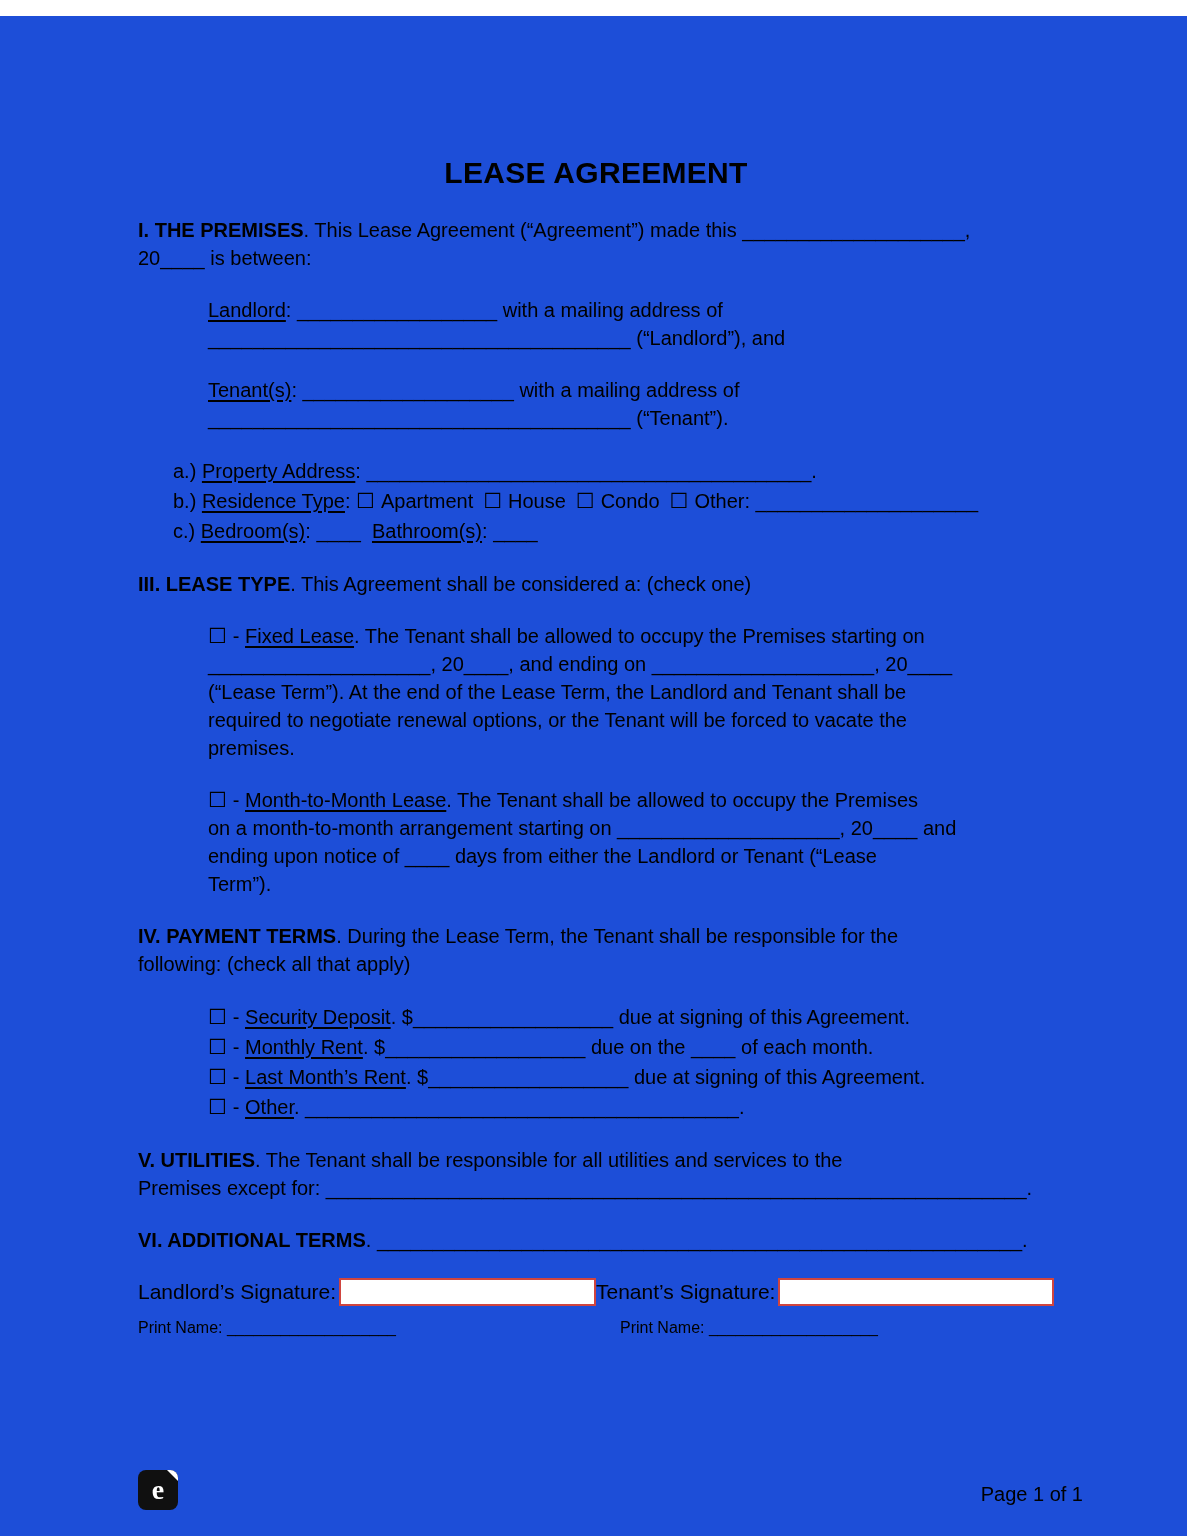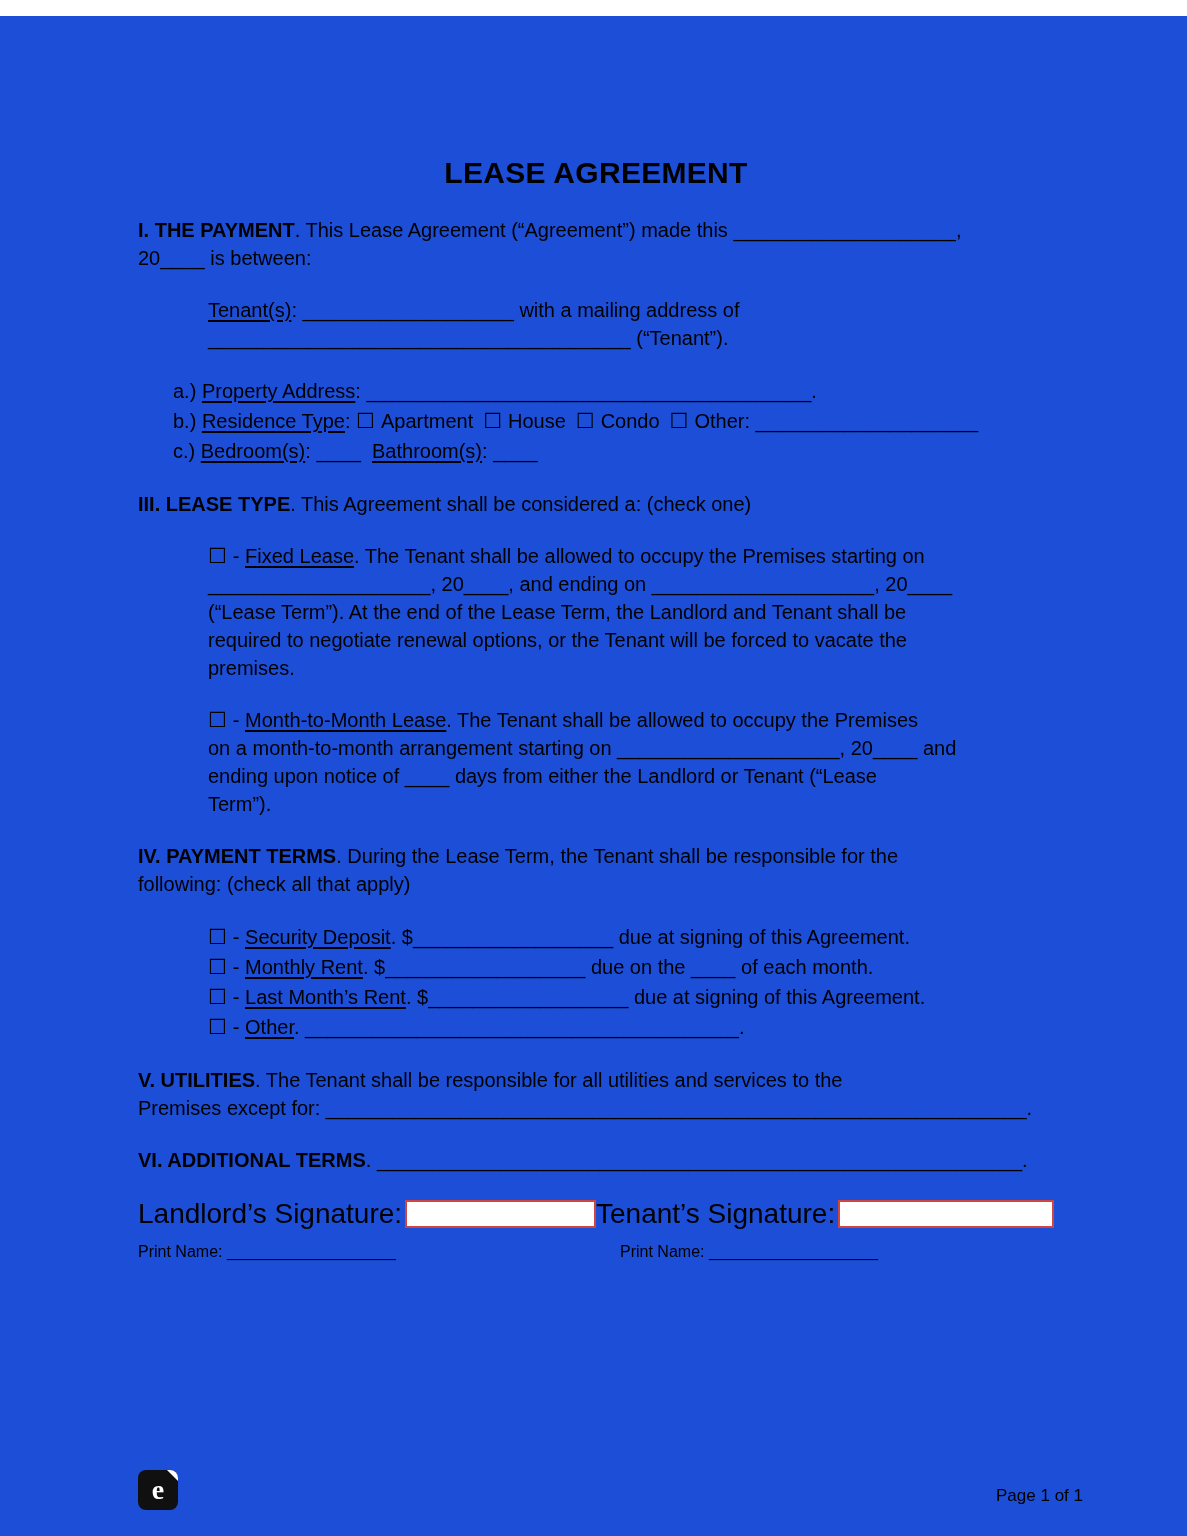--- a/index.html
+++ b/index.html
@@ -12,42 +12,44 @@
   .para.tight { margin-bottom: 2px; }
   .block { margin-bottom: 24px; }
   .list-item { font-size: 20px; line-height: 30px; padding-left: 35px; white-space: pre-wrap; }
   .indent { padding-left: 70px; }
   strong { font-weight: 700; }
   .u { text-decoration: underline; text-underline-offset: 3px; }
   .cb { font-size: 21px; margin-right: 6px; cursor: pointer; }
   .opt { margin-right: 10px; }
   .sig-row { display: flex; }
   .sig-col { width: 50%; display: flex; align-items: center; }
-  .sig-label { font-size: 28px; white-space: nowrap; }
+  .sig-label { font-size: 21px; white-space: nowrap; }
   .sig-field { flex: 1; height: 28px; border: 2px solid var(--signature-field-border, #d0453f); margin-left: 3px; background: #fff; cursor: text; }
   .print-row { display: flex; margin-top: 8px; }
   .print-col { width: 50%; font-size: 16px; line-height: 28px; white-space: pre-wrap; }
   .print-col.pad { padding-left: 24px; }
   .footer { position: absolute; left: 138px; right: 104px; bottom: 42px; display: flex; justify-content: space-between; align-items: flex-end; }
   .logo { position: relative; width: 40px; height: 40px; background: #101010; border-radius: 8px; display: flex; align-items: center; justify-content: center; overflow: hidden; }
   .logo-fold { position: absolute; top: -1px; right: -1px; width: 0; height: 0; border-top: 13px solid #fff; border-left: 13px solid transparent; }
   .logo-letter { color: #fff; font-family: "Liberation Serif", "DejaVu Serif", serif; font-size: 28px; font-weight: 700; line-height: 1; }
-  .page-label { font-size: 17px; margin-bottom: 4px; }
+  .page-label { font-size: 20px; margin-bottom: 4px; }
 </style>
 </head>
 <body>
 
 <div class="page">
   <div class="content">
 
     <h1 class="title">LEASE AGREEMENT</h1>
 
-    <p class="para"><strong>I. THE PAYMENT</strong><span>. This Lease Agreement (“Agreement”) made this ____________________,
+    <p class="para"><strong>I. THE PREMISES</strong><span>. This Lease Agreement (“Agreement”) made this ____________________,
 20____ is between:</span></p>
 
+    <p class="para indent"><span class="u">Landlord</span><span>: __________________ with a mailing address of
+______________________________________ (“Landlord”), and</span></p>
 
     <p class="para indent"><span class="u">Tenant(s)</span><span>: ___________________ with a mailing address of
 ______________________________________ (“Tenant”).</span></p>
 
     <div class="block">
       <div class="list-item"><span>a.) </span><span class="u">Property Address</span><span>: ________________________________________.</span></div>
       <div class="list-item"><span>b.) </span><span class="u">Residence Type</span><span>: </span><span class="cb">☐</span><span class="opt">Apartment</span><span class="cb">☐</span><span class="opt">House</span><span class="cb">☐</span><span class="opt">Condo</span><span class="cb">☐</span><span class="opt">Other: ____________________</span></div>
       <div class="list-item"><span>c.) </span><span class="u">Bedroom(s)</span><span>: ____  </span><span class="u">Bathroom(s)</span><span>: ____</span></div>
     </div>
 

